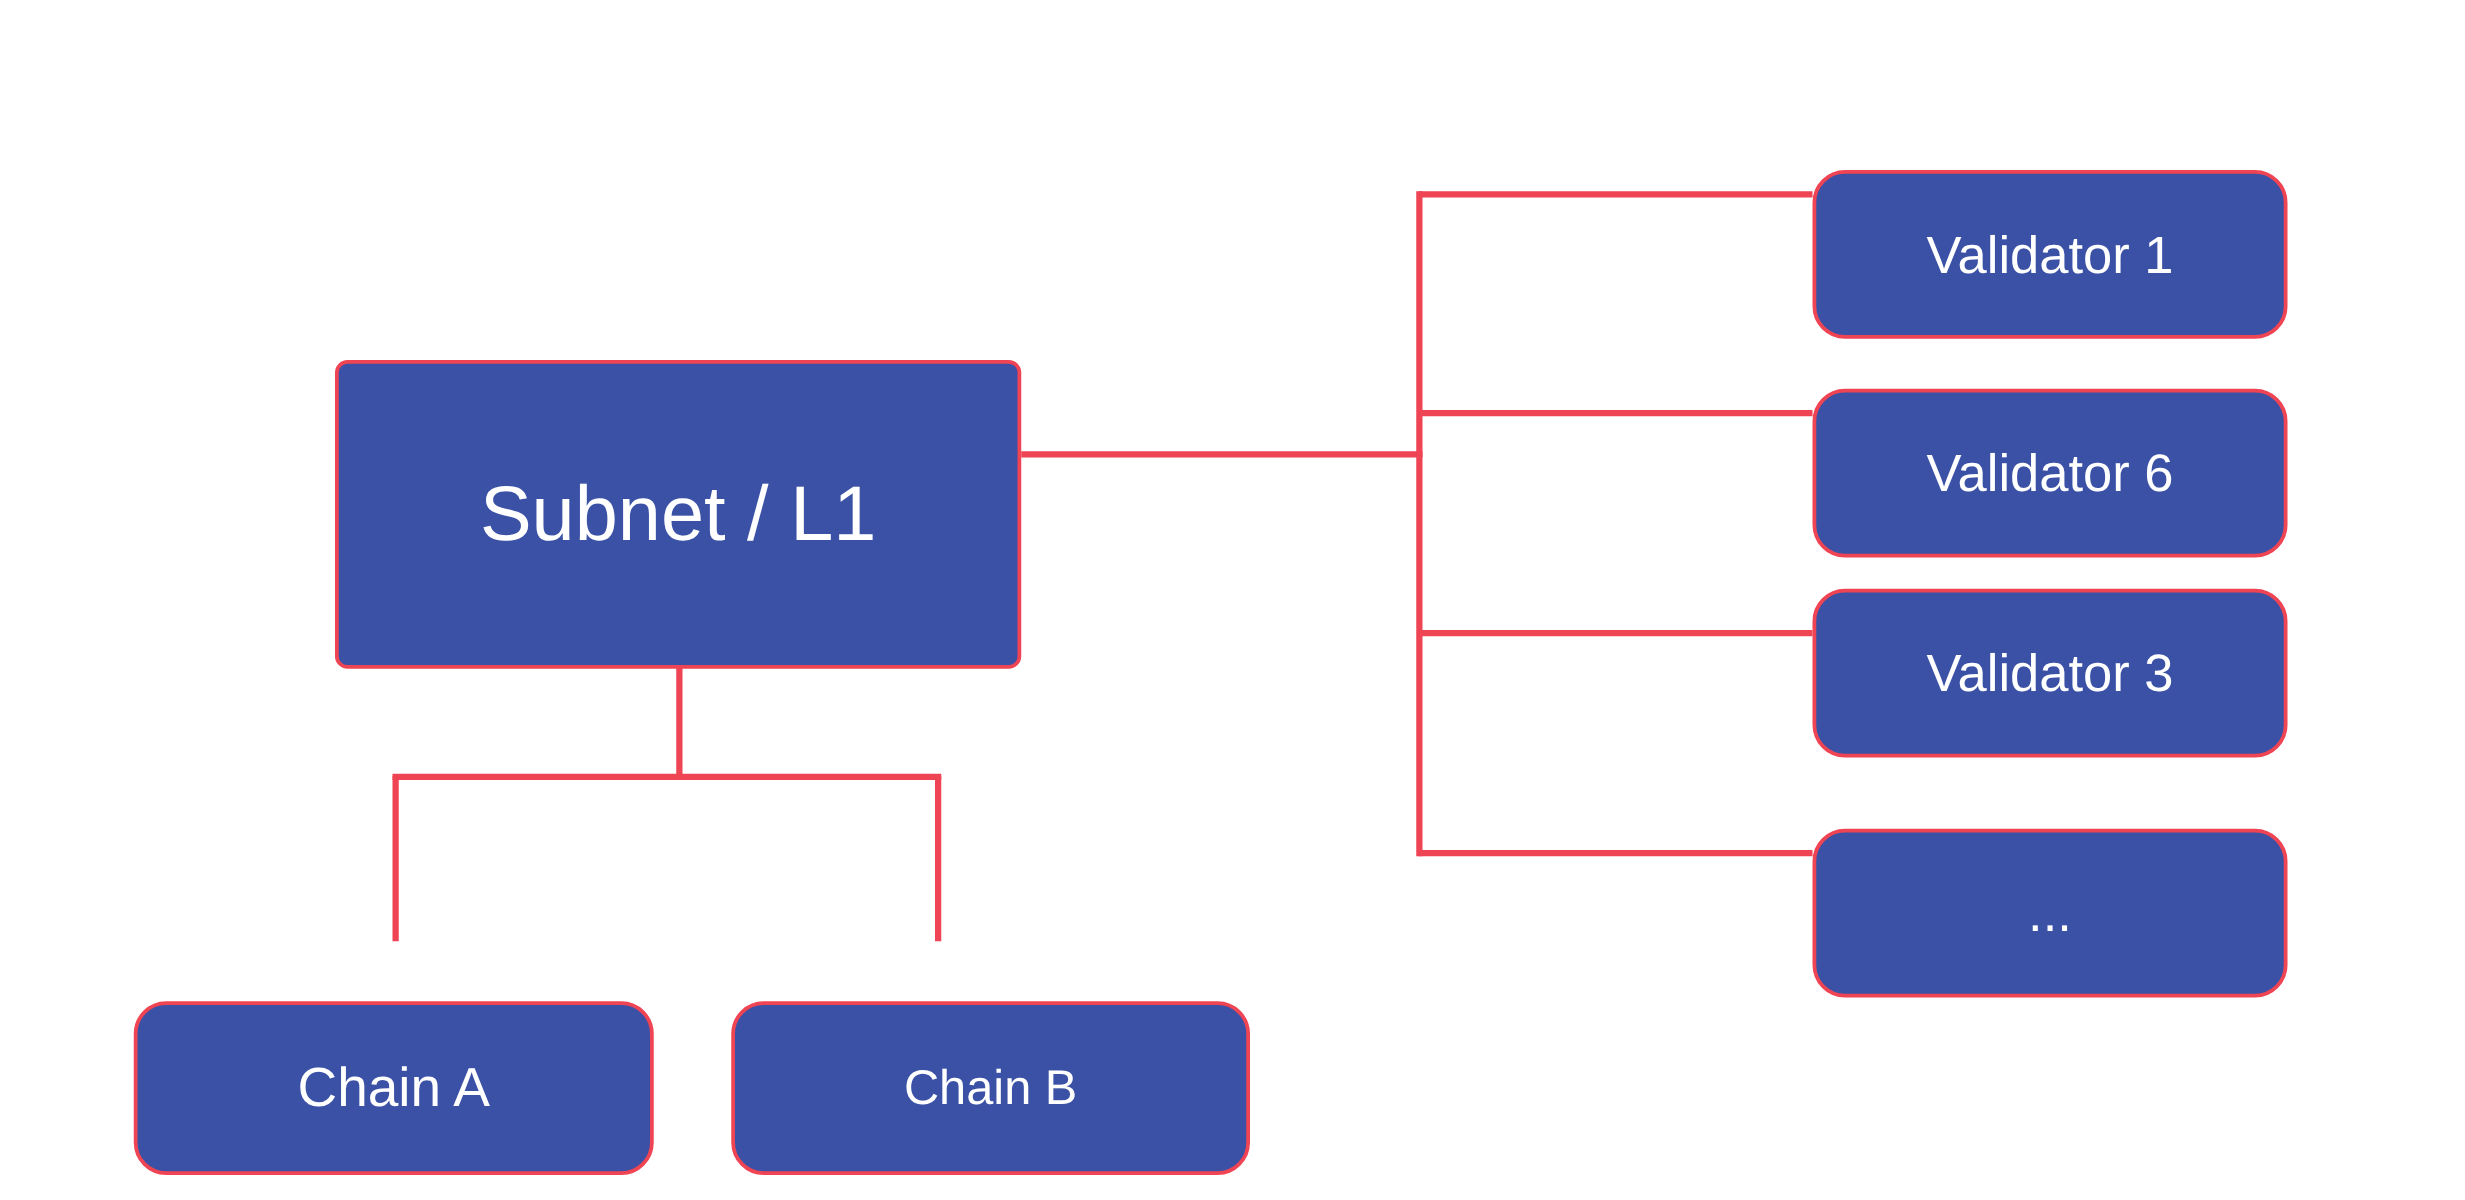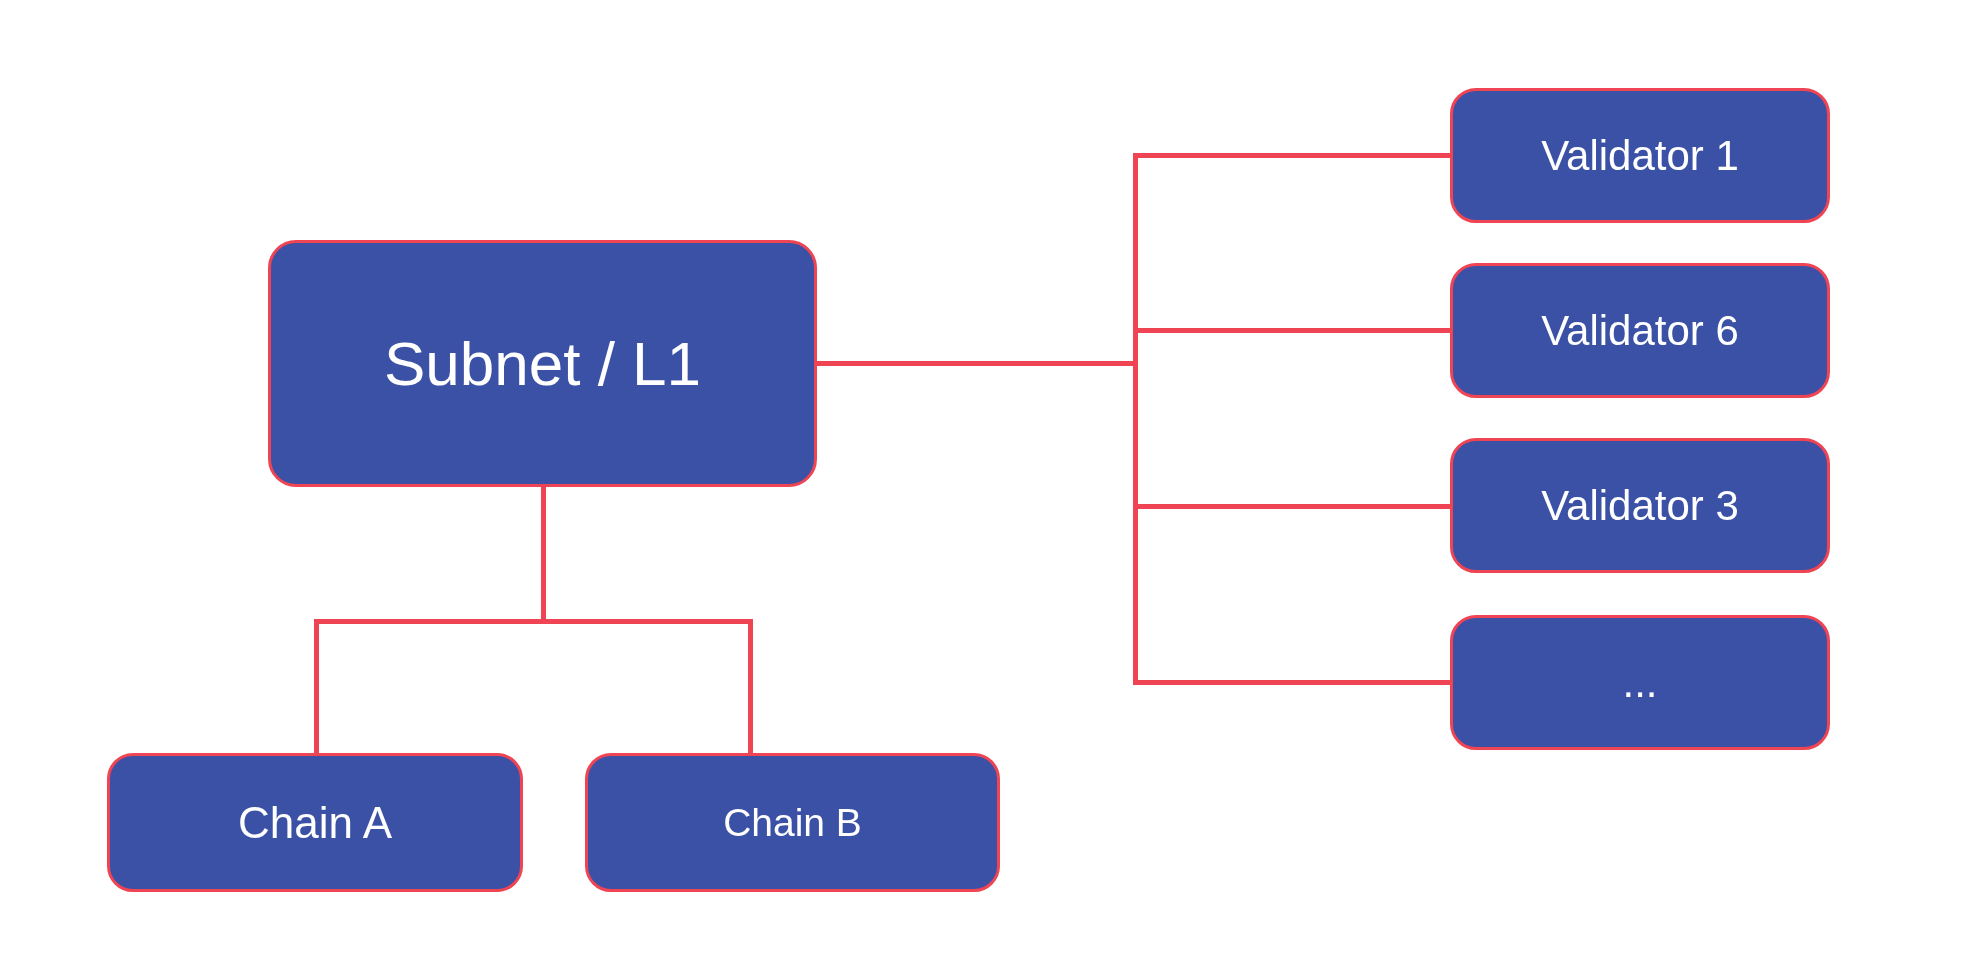--- a/index.html
+++ b/index.html
@@ -20,28 +20,29 @@
     position: absolute;
     box-sizing: border-box;
     background: var(--node-fill, #3A51A6);
     border: 3px solid var(--node-border, #EE4453);
     color: var(--node-text, #ffffff);
     display: flex;
     align-items: center;
     justify-content: center;
     text-align: center;
     line-height: 1;
+    margin-top: 48px;
   }
-  .node-subnet   { left: 268px;  top: 240px; width: 549px; height: 247px; border-radius: 28px; font-size: 62px; }
+  .node-subnet   { left: 268px;  top: 240px; width: 549px; height: 247px; border-radius: 10px; font-size: 62px; }
   .node-chain-a  { left: 107px;  top: 753px; width: 416px; height: 139px; border-radius: 26px; font-size: 44px; }
   .node-chain-b  { left: 585px;  top: 753px; width: 415px; height: 139px; border-radius: 26px; font-size: 39px; }
   .node-validator { left: 1450px; width: 380px; height: 135px; border-radius: 26px; font-size: 42px; }
   .node-v1   { top: 88px;  }
   .node-v2   { top: 263px; }
-  .node-v3   { top: 438px; }
+  .node-v3   { top: 423px; }
   .node-more { top: 615px; }
   
   .line {
     position: absolute;
     background: var(--connector, #EE4453);
   }
   .line.h { height: 5px; }
   .line.v { width: 5px; }
   .l-main        { left: 817px;    top: 360.5px; width: 320.5px; }
   .l-trunk       { left: 1132.5px; top: 152.5px; height: 532px;  }

